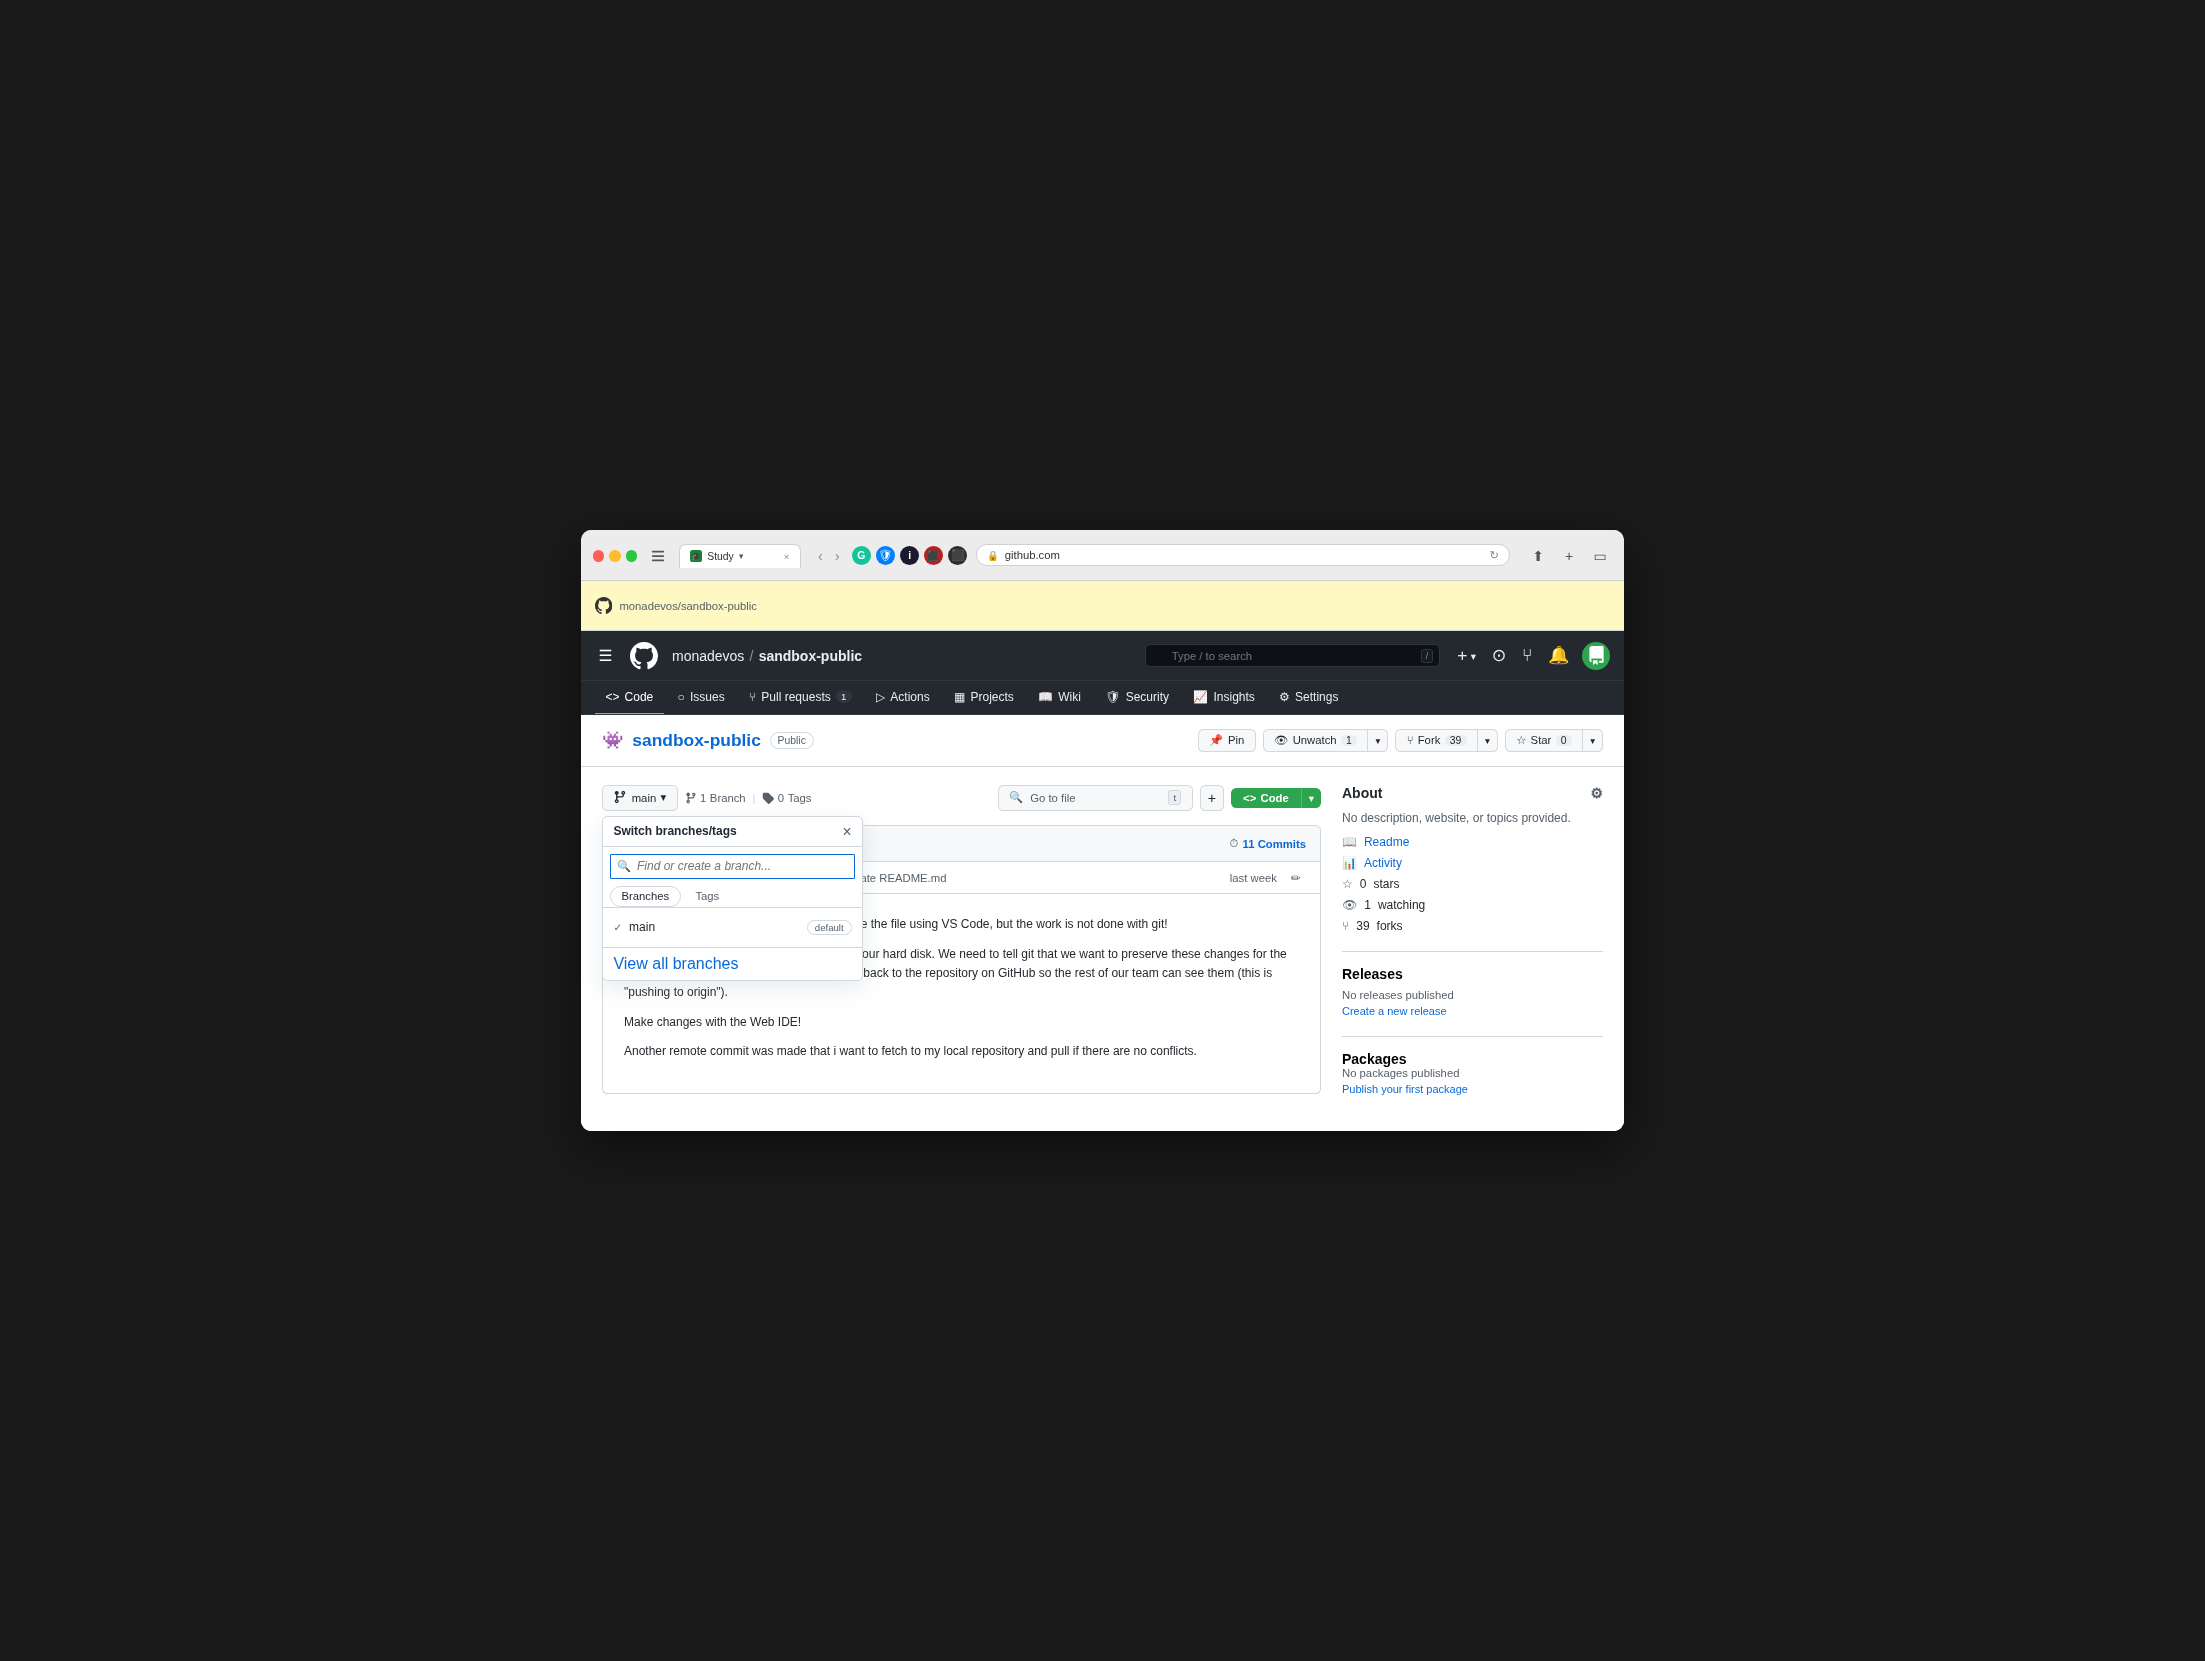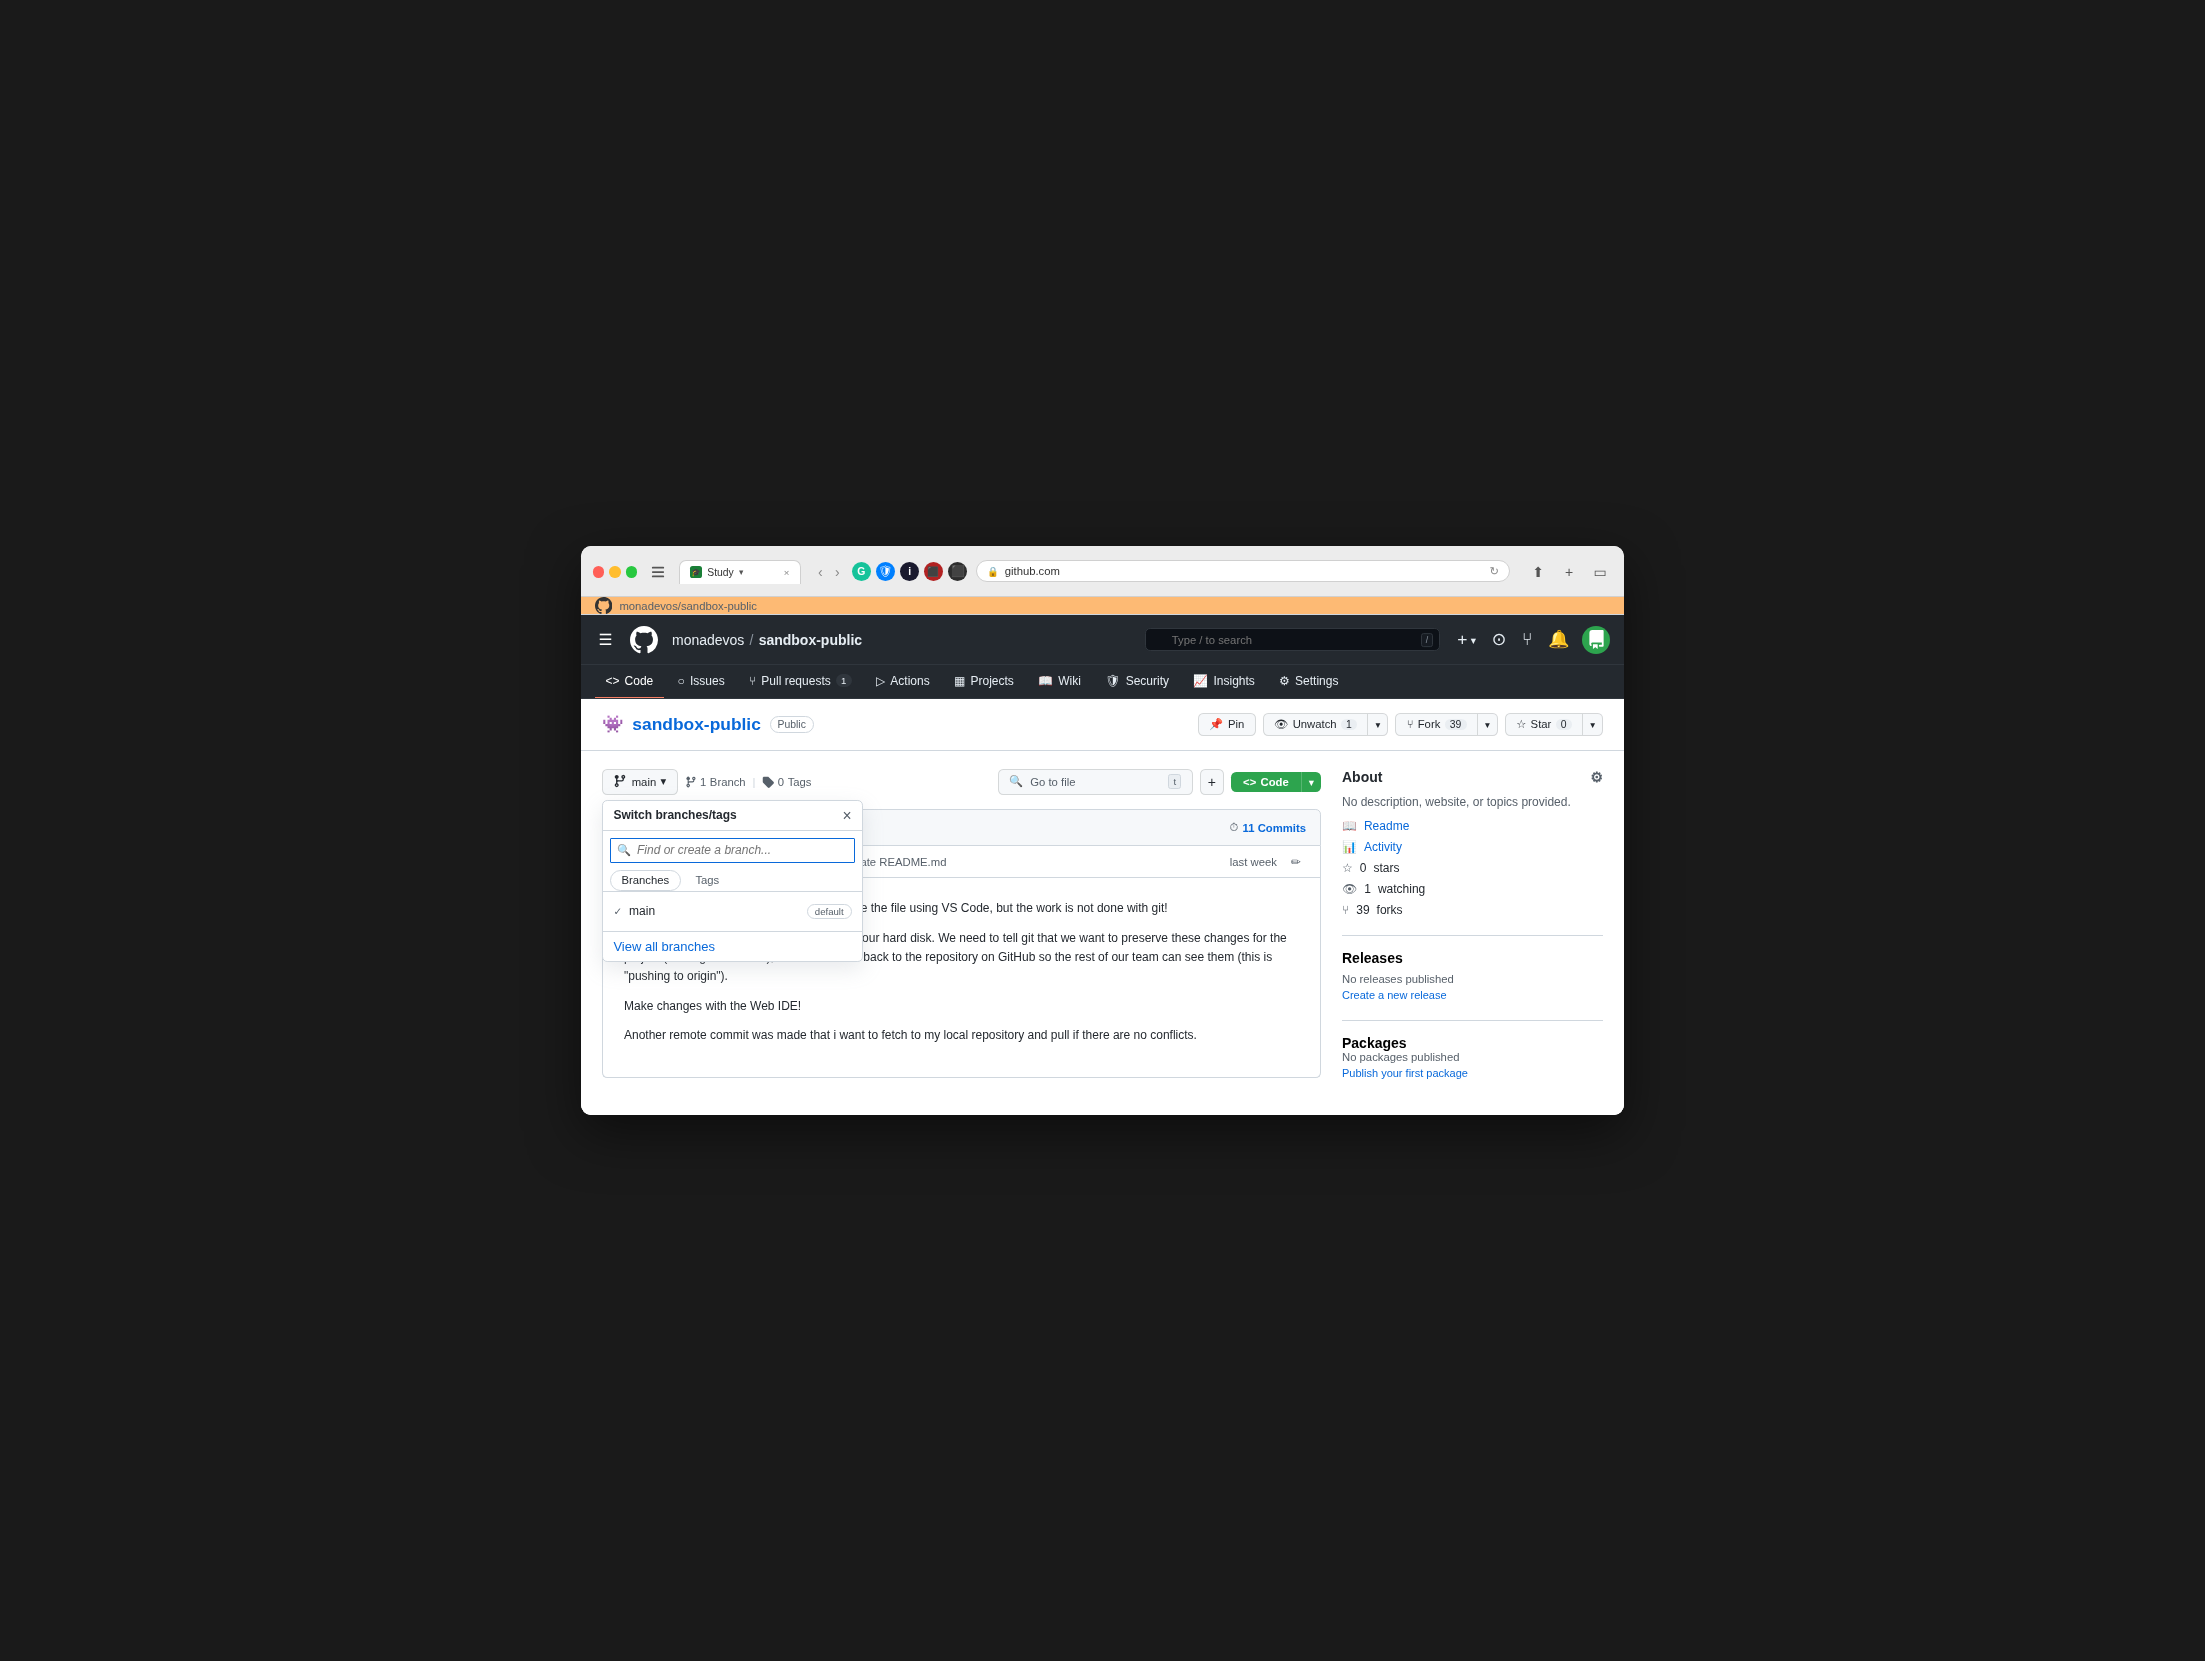--- a/index.html
+++ b/index.html
@@ -134,23 +134,23 @@
       font-size: 12px;
     }
     .address-row {
       display: flex;
       align-items: center;
       gap: 7px;
       padding: 5.2px 0 7px 0;
     }
     
     .page-url-bar {
-      background: #fdba74;
+      background: #fef9c3;
       border-bottom: 0.9px solid #d0d7de;
-      padding: 0 14px;
+      padding: 16px 14px;
       display: flex;
       align-items: center;
       gap: 7px;
       font-size: 10.4px;
       color: #57606a;
     }
     .gh-logo { width: 17.4px; height: 17.4px; }
     
     .github-app {
       background: #ffffff;
@@ -598,21 +598,21 @@
       font-size: 9.6px;
       color: #57606a;
     }
     .dropdown-footer {
       padding: 7px 10.4px;
       border-top: 0.9px solid #d0d7de;
     }
     .dropdown-footer a {
       color: #0969da;
       text-decoration: none;
-      font-size: 13px;
+      font-size: 16px;
       margin-top: 22px;
     }
     
     .sidebar-section {
       margin-bottom: 17.4px;
     }
     .sidebar-title {
       font-size: 14px;
       font-weight: 600;
       color: #24292f;

